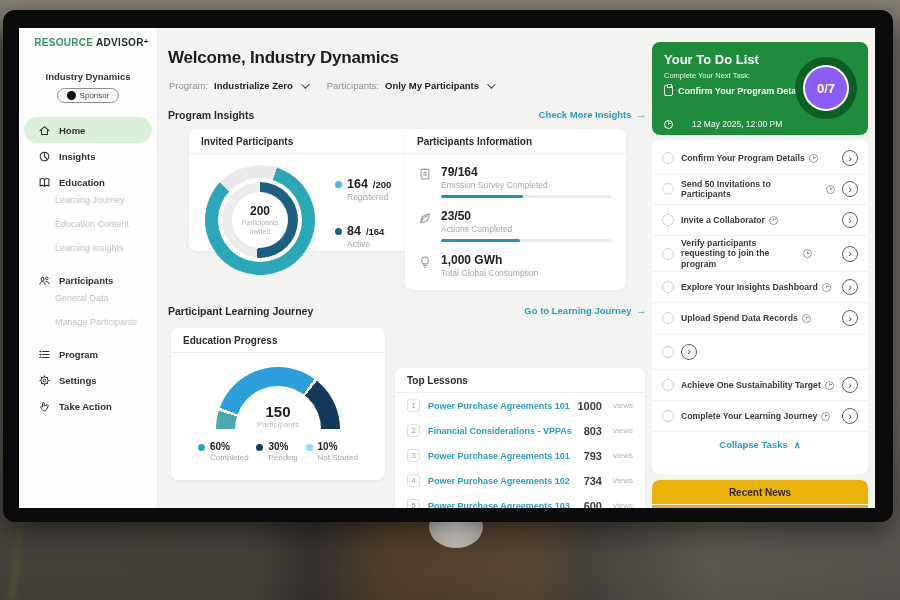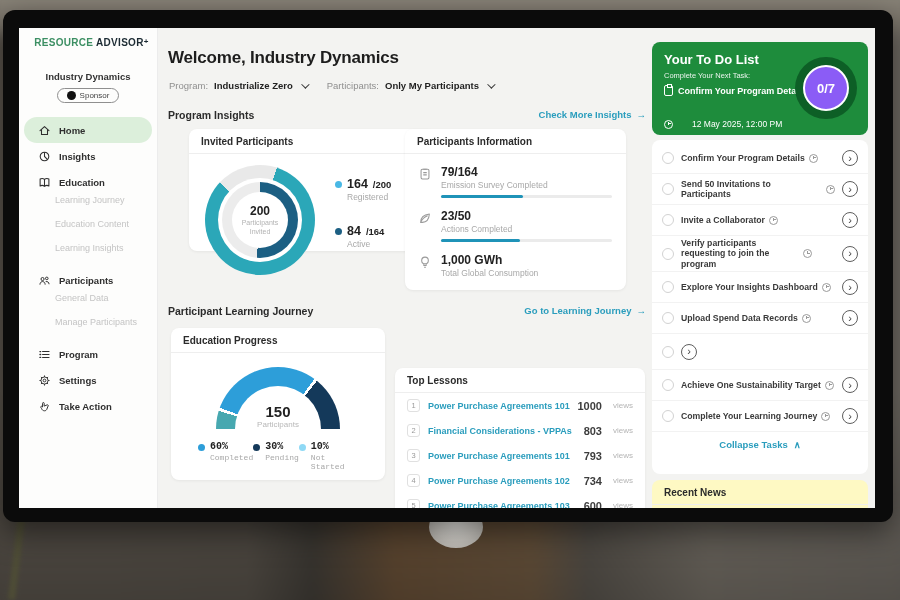--- a/index.html
+++ b/index.html
@@ -85,21 +85,21 @@
   .bar-fill { height:3px; border-radius:2px; background:#1f93b8; }
 
   
   .gauge { position:relative; width:124px; height:62px; margin:14px auto 0; overflow:hidden; }
   .g-arc { position:absolute; left:0; top:0; width:124px; height:124px; border-radius:50%;
     background:conic-gradient(from 270deg,#47a8b0 0 17deg,#ffffff 17deg 20deg,#2d9ed9 20deg 126deg,#ffffff 126deg 129deg,#14395a 129deg 180deg,transparent 180deg 360deg); }
   .g-hole { position:absolute; left:19px; top:19px; width:86px; height:86px; border-radius:50%; background:#fff; }
   .g-center { position:absolute; left:0; right:0; bottom:0; text-align:center; }
   .g-val { font-size:15px; font-weight:800; color:#222; }
   .g-lab { font-size:8px; color:#b8b8b8; }
-  .g-legend { display:flex; justify-content:center; padding:12px 27px 0;font-family:Liberation Mono, monospace; }
+  .g-legend { display:flex; justify-content:space-between; padding:12px 27px 0; }
   .gl-item { display:flex; gap:5px; }
   .gl-pct { font-size:10px; font-weight:800; color:#222; }
   .gl-lab { font-size:8px; color:#a8a8a8; margin-top:1px; }
   .gl-item .dot { margin-top:3px; }
 
   
   .lesson { display:flex; align-items:center; height:25px; padding:0 12px; gap:8px; }
   .rank { width:13px; height:13px; border:1px solid #e0e0e0; border-radius:3px; font-size:7.5px; color:#999;
     display:flex; align-items:center; justify-content:center; flex:0 0 13px; }
   .l-title { font-size:9px; font-weight:700; color:#2a9dbd; flex:1; white-space:nowrap; overflow:hidden; cursor:pointer; }
@@ -127,21 +127,21 @@
   .task { display:flex; align-items:center; gap:7px; height:31px; padding:0 10px; border-bottom:1px solid #f2f2f2; cursor:pointer; }
   .task.tall { height:36px; }
   .task-cb { width:12px; height:12px; border:1.4px solid #d2d2d2; border-radius:50%; flex:0 0 12px; }
   .task-label { flex:1; display:flex; align-items:center; gap:4px; font-size:8.7px; font-weight:700; color:#3a3a3a; line-height:1.2; }
   .task.tall .task-label span { max-width:118px; }
   .task-go { width:16px; height:16px; border:1.4px solid #5e5e5e; border-radius:50%; flex:0 0 16px;
     display:flex; align-items:center; justify-content:center; font-size:11px; color:#444; padding-bottom:1px; }
   .collapse { height:25px; display:flex; align-items:center; justify-content:center; gap:6px;
     font-size:9.5px; font-weight:700; color:#2a9dbd; cursor:pointer; }
 
-  .news { position:absolute; left:633px; top:452px; width:216px; height:40px; background:#fef9c3; border-radius:8px; }
+  .news { position:absolute; left:633px; top:452px; width:216px; height:40px; background:#eab308; border-radius:8px;text-align:center; }
 </style>
 </head>
 <body>
 
 <div class="stage">
   <div class="photo-bg"></div>
   <div class="plant"></div>
   <div class="stand"></div>
 
   <div class="monitor">

